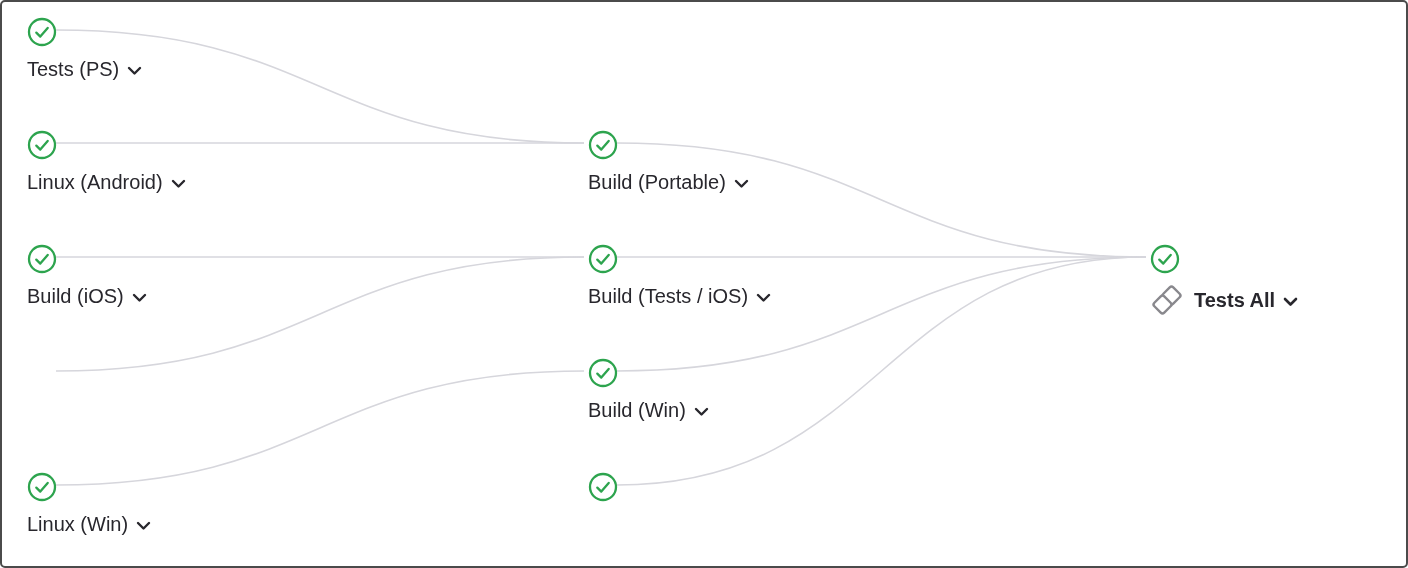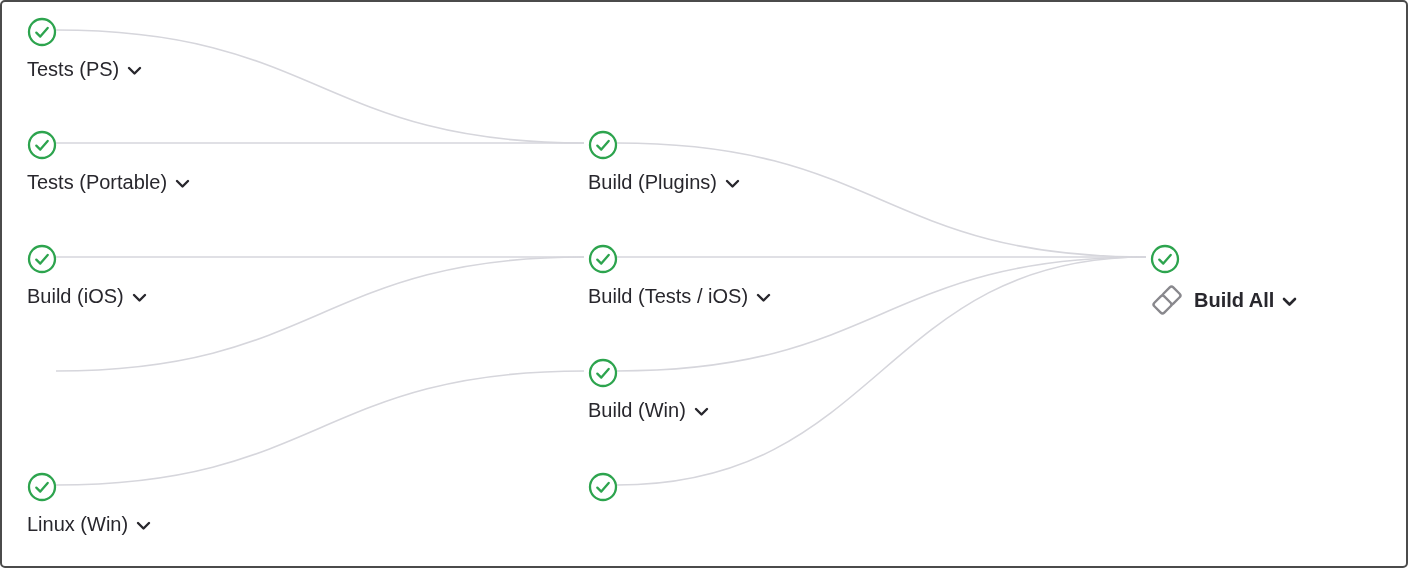--- a/index.html
+++ b/index.html
@@ -74,21 +74,21 @@
   </div>
 
   <div class="job" style="left:25px;top:128px">
     <span class="status-icon">
       <svg width="30" height="30" viewBox="0 0 30 30">
           <circle cx="15" cy="15" r="13" fill="#fff" stroke="var(--green)" stroke-width="2.3"></circle>
           <path d="M9.3 15.6l4 4 7.4-8.7" fill="none" stroke="var(--green)" stroke-width="2.3" stroke-linecap="round" stroke-linejoin="round"></path>
         </svg>
     </span>
     <button class="job-label-btn">
-      <span class="job-label">Tests (Portable)</span>
+      <span class="job-label">Linux (Android)</span>
       <svg class="chev" width="15" height="10" viewBox="0 0 15 10">
           <path d="M2 2l5.5 5.5L13 2" fill="none" stroke="var(--text)" stroke-width="2.4" stroke-linecap="round" stroke-linejoin="round"></path>
         </svg>
     </button>
   </div>
 
   <div class="job" style="left:25px;top:242px">
     <span class="status-icon">
       <svg width="30" height="30" viewBox="0 0 30 30">
           <circle cx="15" cy="15" r="13" fill="#fff" stroke="var(--green)" stroke-width="2.3"></circle>
@@ -120,21 +120,21 @@
   </div>
 
   <div class="job" style="left:586px;top:128px">
     <span class="status-icon">
       <svg width="30" height="30" viewBox="0 0 30 30">
           <circle cx="15" cy="15" r="13" fill="#fff" stroke="var(--green)" stroke-width="2.3"></circle>
           <path d="M9.3 15.6l4 4 7.4-8.7" fill="none" stroke="var(--green)" stroke-width="2.3" stroke-linecap="round" stroke-linejoin="round"></path>
         </svg>
     </span>
     <button class="job-label-btn">
-      <span class="job-label">Build (Plugins)</span>
+      <span class="job-label">Build (Portable)</span>
       <svg class="chev" width="15" height="10" viewBox="0 0 15 10">
           <path d="M2 2l5.5 5.5L13 2" fill="none" stroke="var(--text)" stroke-width="2.4" stroke-linecap="round" stroke-linejoin="round"></path>
         </svg>
     </button>
   </div>
 
   <div class="job" style="left:586px;top:242px">
     <span class="status-icon">
       <svg width="30" height="30" viewBox="0 0 30 30">
           <circle cx="15" cy="15" r="13" fill="#fff" stroke="var(--green)" stroke-width="2.3"></circle>
@@ -183,21 +183,21 @@
     <div class="final-row">
       <span class="diamonds">
         <svg width="34" height="34" viewBox="0 0 34 34">
           <g fill="none" stroke="var(--icon-gray)" stroke-width="2.4" stroke-linejoin="round">
             <rect x="-7" y="-7" width="14" height="14" rx="2.5" transform="translate(21.5,12.5) rotate(45)"></rect>
             <rect x="-7" y="-7" width="14" height="14" rx="2.5" transform="translate(12.5,21.5) rotate(45)" fill="#ffffff"></rect>
           </g>
         </svg>
       </span>
       <button class="job-label-btn" style="margin:0">
-        <span class="job-label">Build All</span>
+        <span class="job-label">Tests All</span>
         <svg class="chev" width="15" height="10" viewBox="0 0 15 10">
             <path d="M2 2l5.5 5.5L13 2" fill="none" stroke="var(--text)" stroke-width="2.6" stroke-linecap="round" stroke-linejoin="round"></path>
           </svg>
       </button>
     </div>
   </div>
 
 </div>
 
 </body></html>

